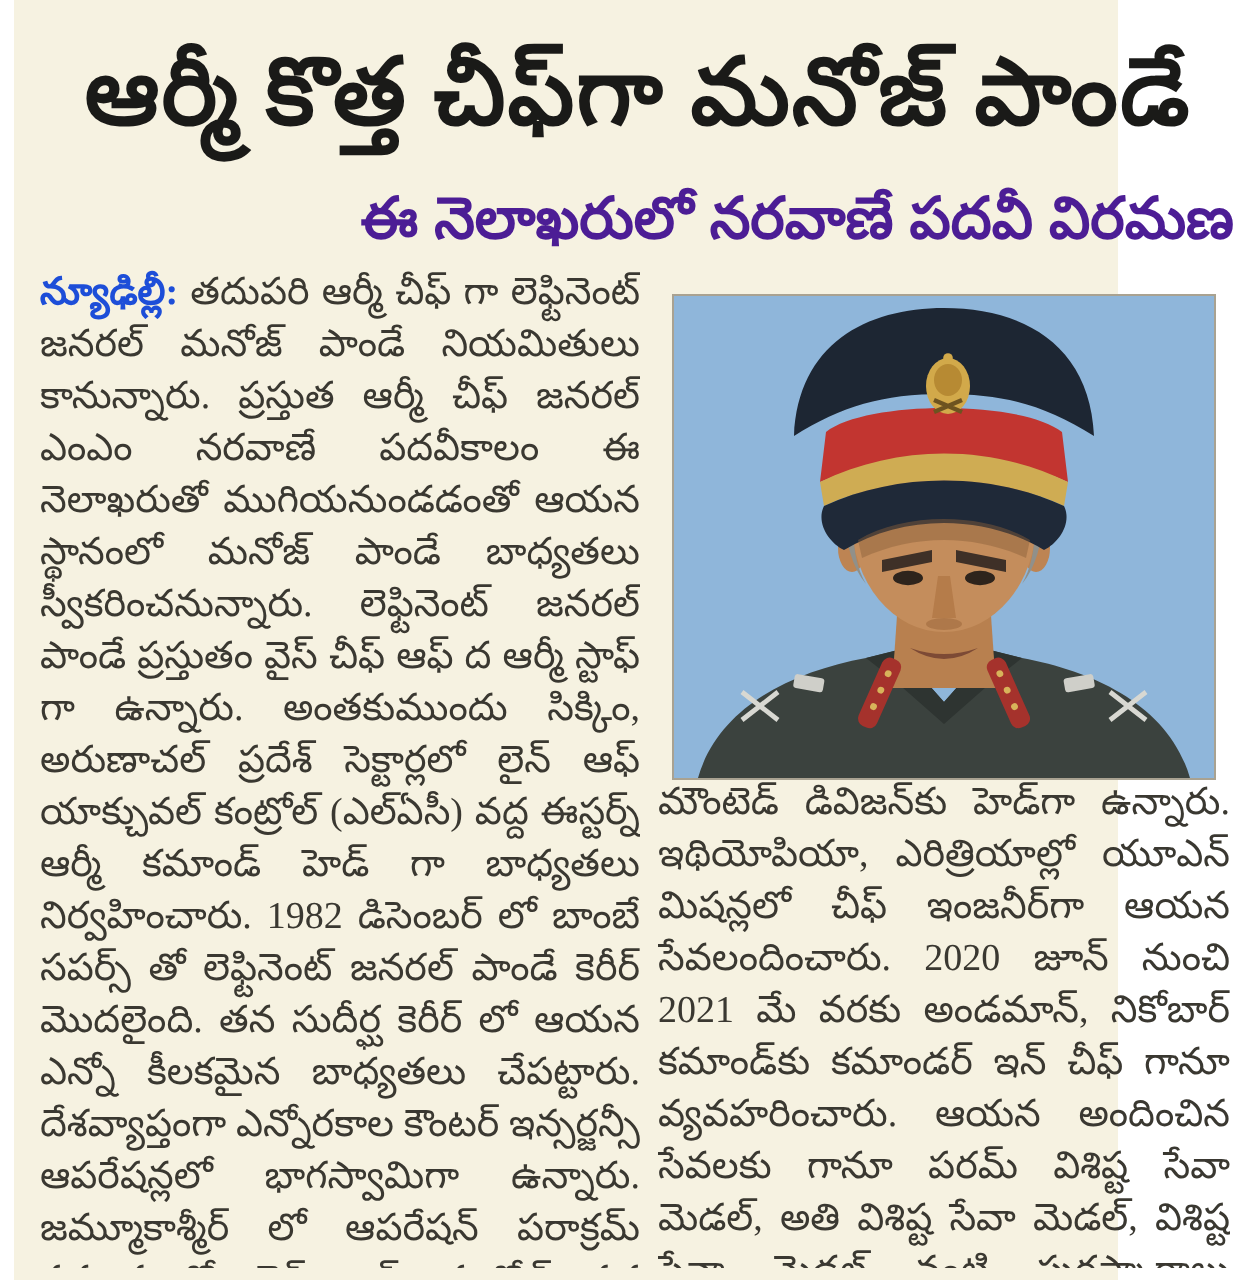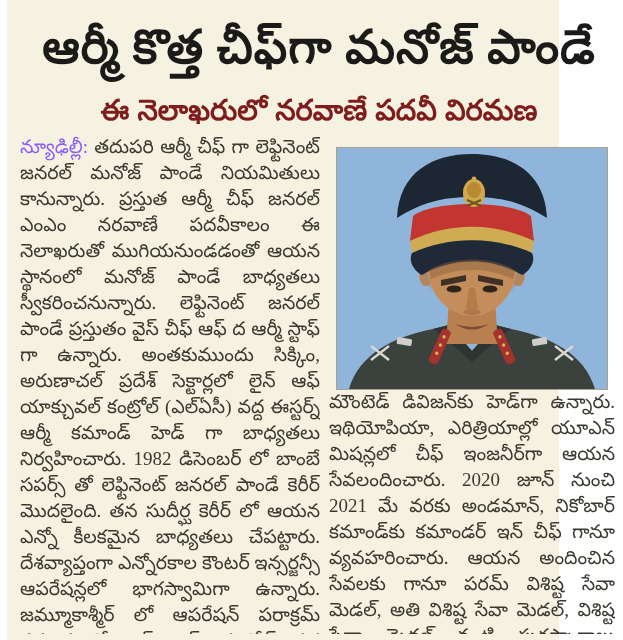--- a/index.html
+++ b/index.html
@@ -29,42 +29,42 @@
     overflow: hidden;
   }
   .subheadline {
     position: absolute;
     left: 14px; top: 90px;
     width: 596px; height: 42px;
     font-family: "Liberation Sans", sans-serif;
     font-size: 29px;
     font-weight: 700;
     line-height: 40px;
-    color: #7f1d1d;
-    text-align: center;
+    color: #4c1d95;
+    text-align: right;
     white-space: nowrap;
     overflow: hidden;
   }
   .body-col {
     position: absolute;
     font-size: 19px;
     line-height: 26px;
     color: #3a3831;
     text-align: justify;
     overflow: hidden;
   }
   .col-left {
     left: 13px; top: 134px;
     width: 300px; height: 500px;
   }
   .col-right {
     left: 322px; top: 389px;
     width: 286px; height: 245px;
   }
-  .dateline { font-weight: 400; color: #8b5cf6; }
+  .dateline { font-weight: 700; color: #1d4ed8; }
   .photo-frame {
     position: absolute;
     left: 329px; top: 147px;
     width: 270px; height: 241px;
     border: 1px solid #a9a291;
     box-sizing: content-box;
     background: #8fb6da;
   }
   .photo-frame svg { display: block; }
 </style>

